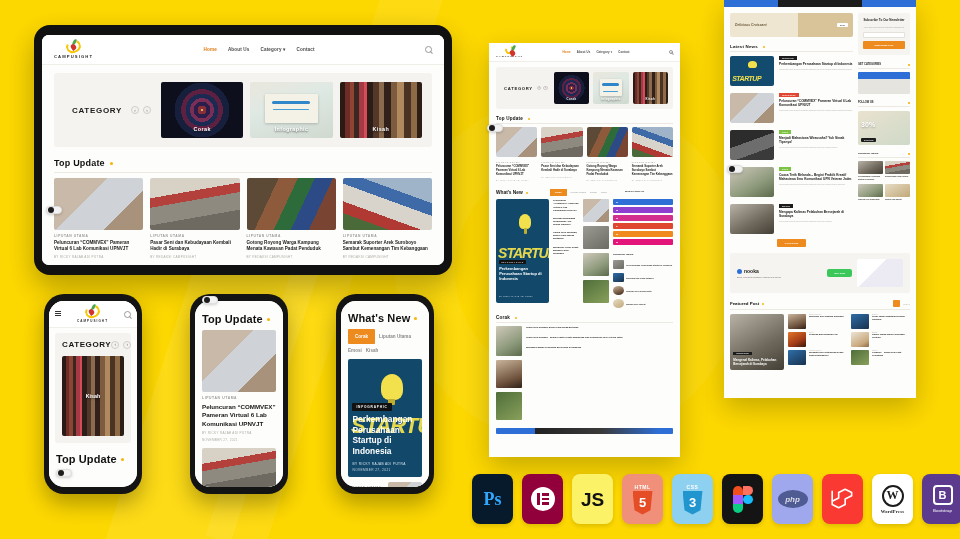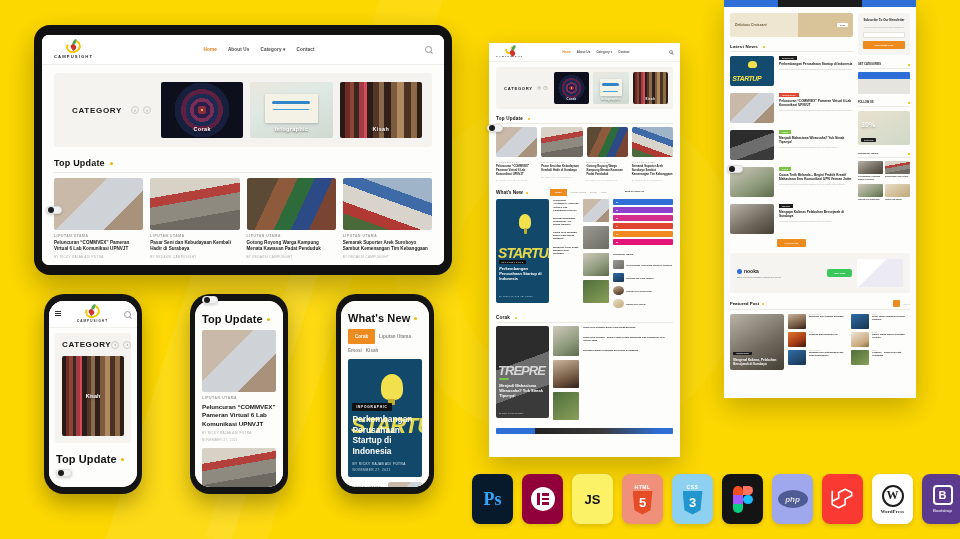--- a/index.html
+++ b/index.html
@@ -627,28 +627,20 @@
             <div style="font-size:2px;font-weight:700;color:#333;line-height:1.25">Warung Kopi Rakyat</div>
             </div>
         </div>
       </div>
 
       <div class="sec-head" style="margin:7px 7px 3px;padding-bottom:2px">
         <span class="t" style="font-size:4.6px">Corak</span>
         <span class="dot-y" style="width:2px;height:2px"></span>
       </div>
       <div style="display:flex;gap:4px;margin:0 7px;">
-        <div style="flex:0 0 53px;">
-          <div style="height:92px;border-radius:2px;position:relative;overflow:hidden;" class="ph-tre">
-            <div style="position:absolute;left:4%;top:40%;font-size:13px;font-weight:900;color:#e9e9e9;font-style:italic;letter-spacing:-1px;opacity:.85">TREPRE</div>
-            <div style="position:absolute;left:6%;top:56%;width:10px;height:2.5px;background:#7CC243;border-radius:1px"></div>
-            <div style="position:absolute;left:6%;top:62%;right:8%;font-size:4px;font-weight:800;color:#fff;line-height:1.25">Menjadi Mahasiswa Wirausaha? Yuk Simak Tipsnya!</div>
-            <div style="position:absolute;left:6%;bottom:5%;font-size:1.8px;color:#ddd">BY RICKY RAJAB ADI PUTRA</div>
-          </div>
-        </div>
         <div style="flex:0 0 26px;display:flex;flex-direction:column;gap:4px;">
           <div class="ph-room" style="height:30px;border-radius:1px"></div>
           <div class="ph-girl" style="height:28px;border-radius:1px"></div>
           <div class="ph-green" style="height:28px;border-radius:1px"></div>
         </div>
         <div style="flex:1;display:flex;flex-direction:column;gap:7px;">
           <div>
               <div style="font-size:2.2px;font-weight:800;color:#222;line-height:1.3">Cuaca Terik Melanda, Begini Cara Warga Bertahan</div>
             </div>
           <div>
@@ -883,21 +875,21 @@
           <span style="display:flex;flex-direction:column;gap:2px">
             <span style="width:7px;height:2.6px;background:#92003B;display:block"></span>
             <span style="width:7px;height:2.6px;background:#92003B;display:block"></span>
             <span style="width:7px;height:2.6px;background:#92003B;display:block"></span>
           </span>
         </span>
       </span>
     </div>
 
     <div class="tech" style="background:#FCF267">
-      <span class="glyph" style="color:#111;font-size:13px;">JS</span>
+      <span class="glyph" style="color:#111;font-size:19px;">JS</span>
     </div>
 
     <div class="tech" style="background:#F0907A">
       <span style="font-size:5px;font-weight:900;color:#fff;letter-spacing:.5px;margin-bottom:1px;">HTML</span>
       <span style="width:20px;height:24px;background:#E44D26;clip-path:polygon(0 0,100% 0,90% 82%,50% 100%,10% 82%);
                    display:flex;align-items:center;justify-content:center;color:#fff;font-size:13px;font-weight:900;">5</span>
     </div>
 
     <div class="tech" style="background:#8ED0F0">
       <span style="font-size:5px;font-weight:900;color:#fff;letter-spacing:.5px;margin-bottom:1px;">CSS</span>

